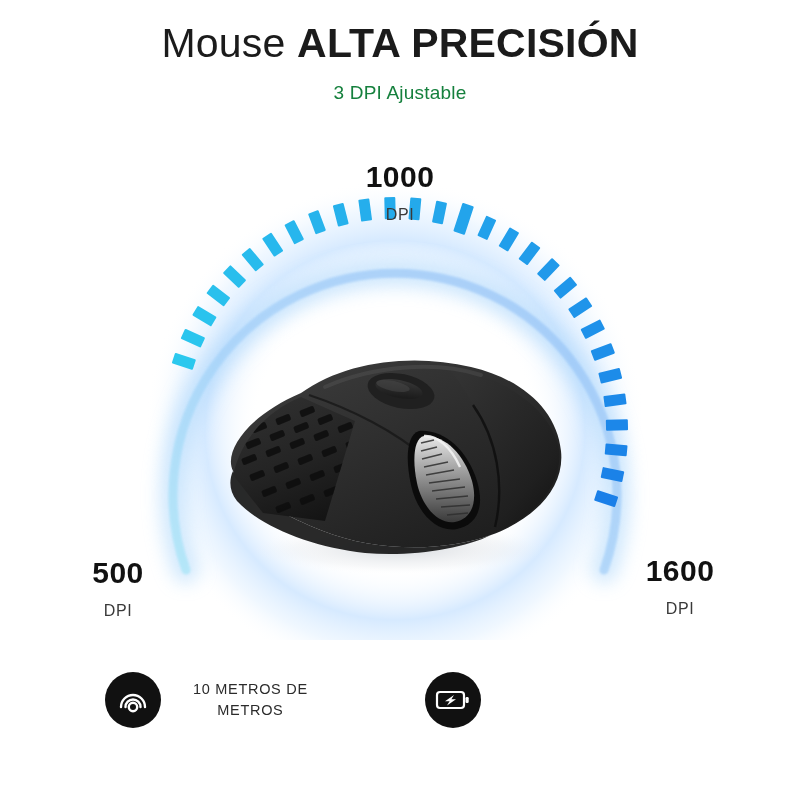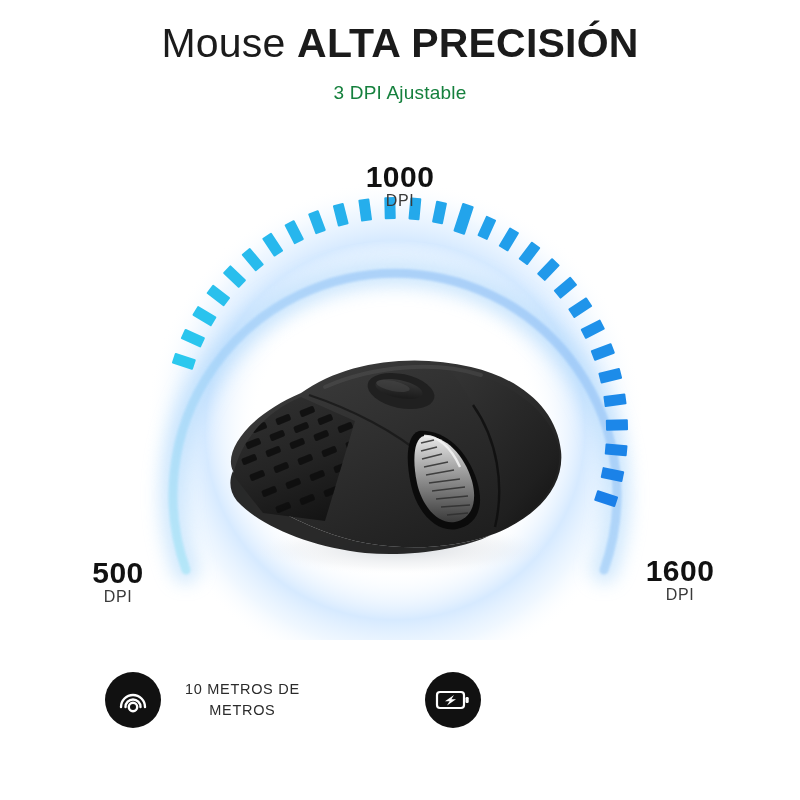--- a/index.html
+++ b/index.html
@@ -64,21 +64,21 @@
     user-select: none;
   }
   .dpi-label .value {
     font-size: 30px;
     font-weight: 700;
     color: #111111;
     letter-spacing: 0.5px;
   }
   .dpi-label .unit {
     display: block;
-    margin-top: 1px;
+    margin-top: 15px;
     font-size: 16px;
     font-weight: 400;
     color: #3a3a3a;
     letter-spacing: 0.6px;
   }
   #label-mid  { left: 330px; top: 22px;  width: 140px; }
   #label-low  { left: 48px;  top: 418px; width: 140px; }
   #label-high { left: 610px; top: 416px; width: 140px; }
 
   
@@ -97,21 +97,21 @@
     left: 0;
     top: 672px;
     width: 800px;
     display: flex;
     justify-content: center;
     align-items: flex-start;
   }
   .feature {
     display: flex;
     align-items: center;
-    gap: 24px;
+    gap: 32px;
   }
   #feature-range   { width: 300px; padding-left: 30px; }
   #feature-battery { width: 300px; padding-left: 20px; }
   .feature-icon {
     flex: 0 0 auto;
     width: 56px;
     height: 56px;
     border-radius: 50%;
     background: #111111;
     display: flex;

